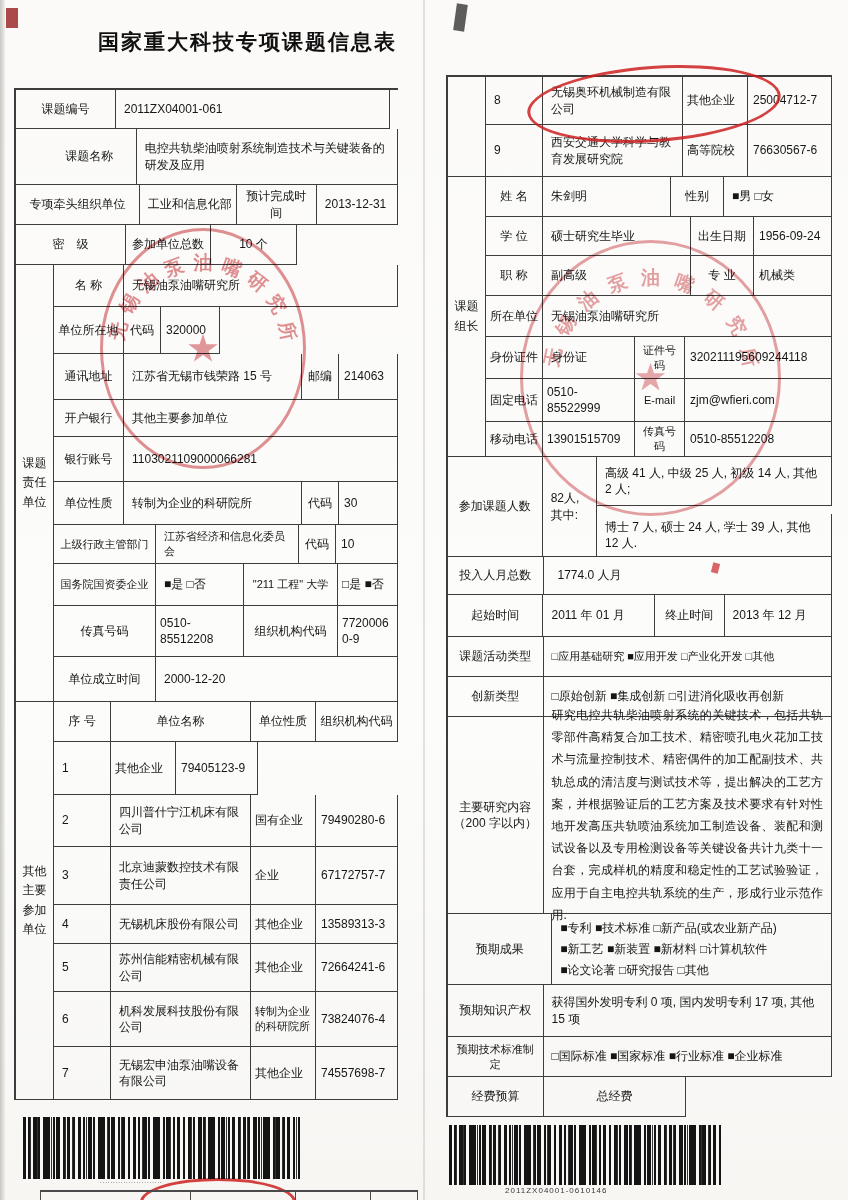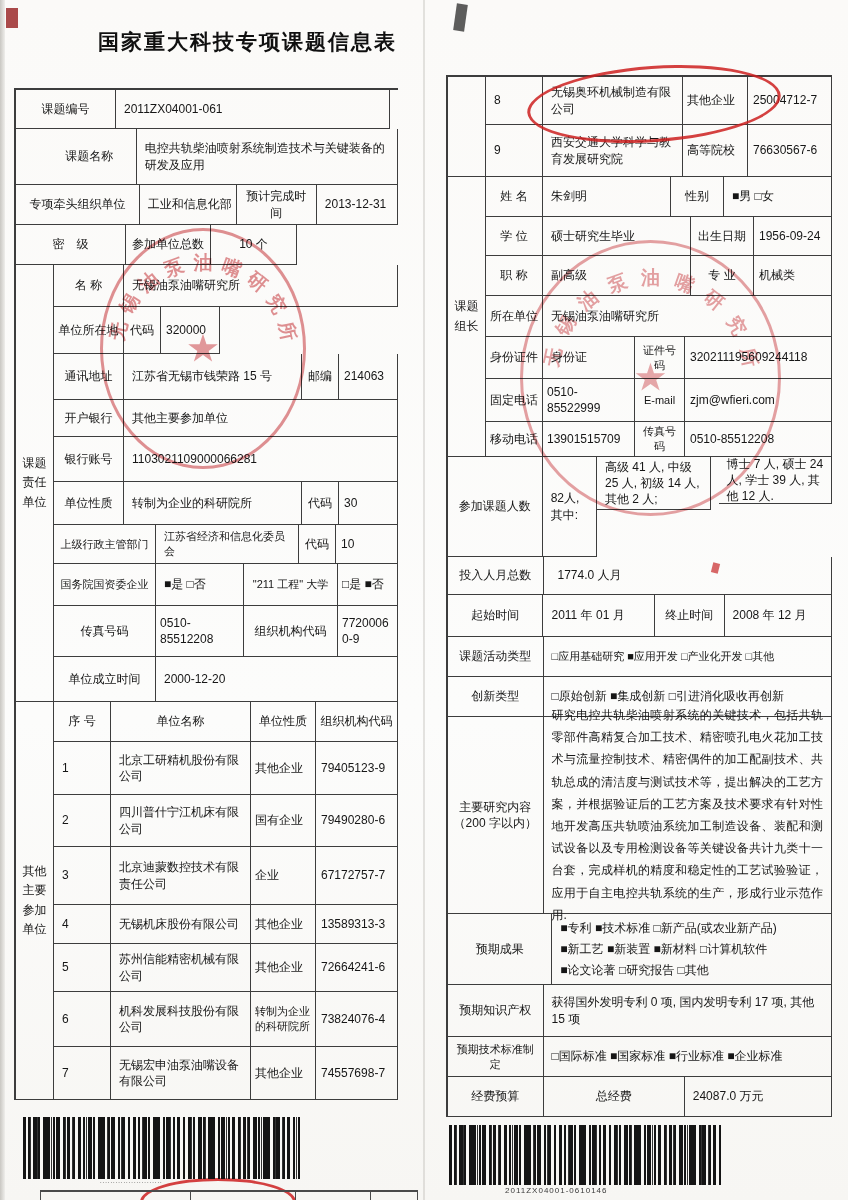--- a/index.html
+++ b/index.html
@@ -10,21 +10,21 @@
   .title{position:absolute;left:98px;top:28px;font-size:21px;font-weight:bold;letter-spacing:2px;color:#101010;}
   .tbl{position:absolute;border-top:2px solid #3d3d3d;border-left:2px solid #3d3d3d;box-sizing:border-box;}
   .row{display:flex;}
   .sect{display:flex;}
   .c{display:flex;align-items:center;border-right:1.5px solid #3d3d3d;border-bottom:1.5px solid #3d3d3d;box-sizing:border-box;padding:2px 4px;font-size:12px;line-height:1.35;}
   .lb{justify-content:center;text-align:center;}
   .vl{padding-left:8px;}
   .s11{font-size:11px;}
   .bk{word-break:break-all;}
   .pre{white-space:pre-line;}
-  .col{display:flex;flex-direction:row;gap:8px;}
+  .col{display:flex;flex-direction:column;gap:8px;}
   .stk{flex-direction:column;justify-content:center;align-items:flex-start;}
   .stk div{width:100%;}
   .side{width:40px;font-size:12px;justify-content:center;text-align:center;line-height:1.6;}
   
   .stamp{position:absolute;border:3.5px solid rgba(201,54,60,.55);border-radius:50%;mix-blend-mode:multiply;filter:blur(.6px);}
   .stamp .star{position:absolute;left:50%;top:50%;transform:translate(-50%,-52%);font-size:34px;color:rgba(201,54,60,.5);}
   .stamp span{font-size:19px;font-weight:bold;color:rgba(201,54,60,.55);}
   .redloop{position:absolute;border:3px solid rgba(205,32,32,.85);border-radius:50%;background:transparent;}
   .redtick{position:absolute;background:rgba(200,40,40,.7);}
   .mark{position:absolute;}
@@ -131,21 +131,20 @@
       <div class="c side">其他主要参加单位</div>
       <div style="width:344px;">
         <div class="row" style="height:40px;">
           <div class="c lb" style="width:57px;">序  号</div>
           <div class="c lb" style="width:140px;">单位名称</div>
           <div class="c lb" style="width:65px;">单位性质</div>
           <div class="c lb" style="width:82px;">组织机构代码</div>
         </div>
         <div class="row" style="height:53px;">
           <div class="c vl" style="width:57px;">1</div>
-          <div class="c vl" style="width:140px;">北京工研精机股份有限公司</div>
           <div class="c vl" style="width:65px;padding-left:4px;">其他企业</div>
           <div class="c vl" style="width:82px;padding-left:5px;">79405123-9</div>
         </div>
         <div class="row" style="height:52px;">
           <div class="c vl" style="width:57px;">2</div>
           <div class="c vl" style="width:140px;">四川普什宁江机床有限公司</div>
           <div class="c vl" style="width:65px;padding-left:4px;">国有企业</div>
           <div class="c vl" style="width:82px;padding-left:5px;">79490280-6</div>
         </div>
         <div class="row" style="height:58px;">
@@ -259,21 +258,21 @@
     </div>
 
     <div class="row" style="height:38px;">
       <div class="c lb" style="width:96px;">投入人月总数</div>
       <div class="c vl" style="width:290px;padding-left:14px;">1774.0 人月</div>
     </div>
     <div class="row" style="height:42px;">
       <div class="c lb" style="width:96px;">起始时间</div>
       <div class="c vl" style="width:112px;">2011 年 01 月</div>
       <div class="c lb" style="width:70px;">终止时间</div>
-      <div class="c vl" style="width:108px;">2008 年 12 月</div>
+      <div class="c vl" style="width:108px;">2013 年 12 月</div>
     </div>
     <div class="row" style="height:40px;">
       <div class="c lb" style="width:96px;">课题活动类型</div>
       <div class="c vl s11" style="width:290px;">□应用基础研究  ■应用开发  □产业化开发  □其他</div>
     </div>
     <div class="row" style="height:40px;">
       <div class="c lb" style="width:96px;">创新类型</div>
       <div class="c vl" style="width:290px;">□原始创新  ■集成创新  □引进消化吸收再创新</div>
     </div>
     <div class="row" style="height:197px;">
@@ -292,21 +291,20 @@
       <div class="c lb" style="width:96px;">预期知识产权</div>
       <div class="c vl" style="width:290px;">获得国外发明专利 0 项, 国内发明专利 17 项, 其他 15 项</div>
     </div>
     <div class="row" style="height:40px;">
       <div class="c lb s11" style="width:96px;">预期技术标准制定</div>
       <div class="c vl" style="width:290px;">□国际标准 ■国家标准 ■行业标准 ■企业标准</div>
     </div>
     <div class="row" style="height:40px;">
       <div class="c lb" style="width:96px;">经费预算</div>
       <div class="c lb" style="width:142px;">总经费</div>
-      <div class="c vl" style="width:148px;">24087.0 万元</div>
     </div>
   </div>
 
   <div class="stamp" style="left:100px;top:228px;width:200px;height:235px;">
     <span class="star">★</span>
   <span style="position: absolute; left: 50%; top: 50%; transform: translate(-50%, -50%) rotate(-78deg) translate(0px, -86px);">无</span>
       <span style="position: absolute; left: 50%; top: 50%; transform: translate(-50%, -50%) rotate(-58.5deg) translate(0px, -86px);">锡</span>
       <span style="position: absolute; left: 50%; top: 50%; transform: translate(-50%, -50%) rotate(-39deg) translate(0px, -86px);">油</span>
       <span style="position: absolute; left: 50%; top: 50%; transform: translate(-50%, -50%) rotate(-19.5deg) translate(0px, -86px);">泵</span>
       <span style="position: absolute; left: 50%; top: 50%; transform: translate(-50%, -50%) rotate(0deg) translate(0px, -86px);">油</span>

